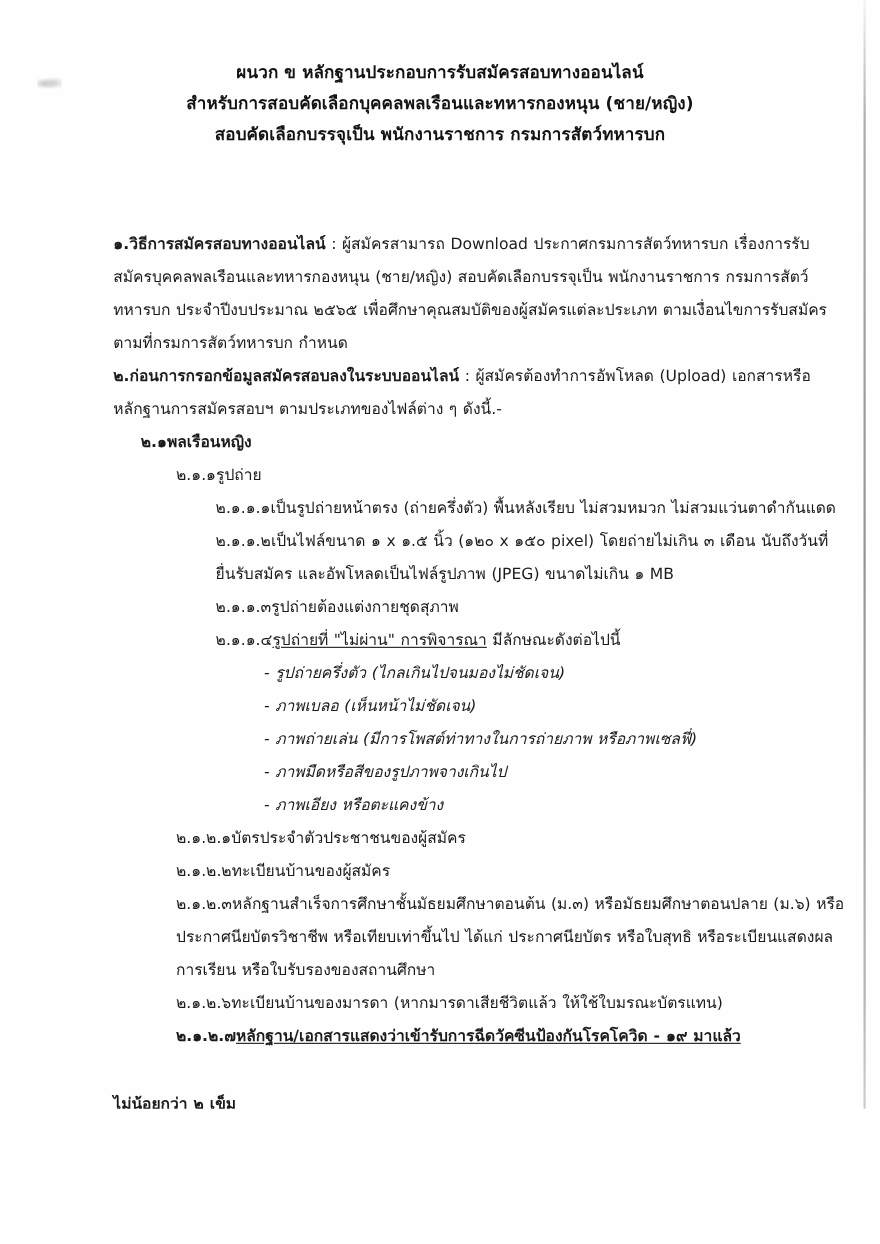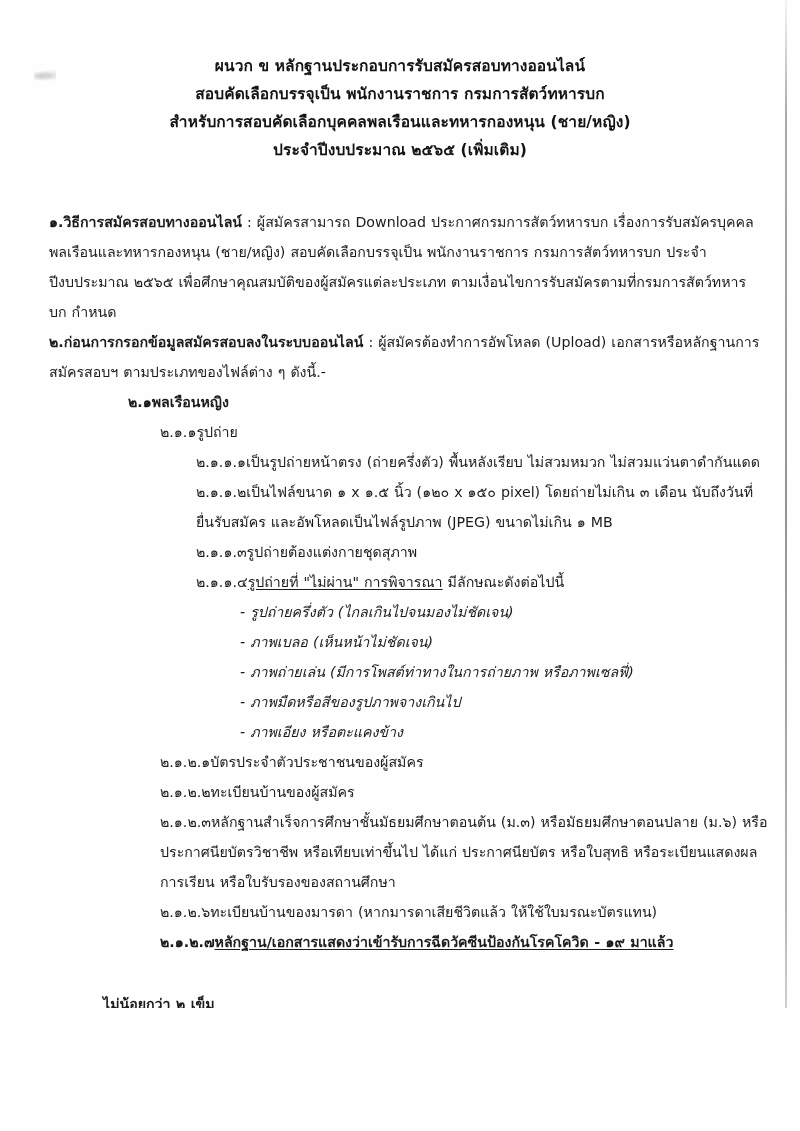--- a/index.html
+++ b/index.html
@@ -97,21 +97,21 @@
     position: absolute;
     top: 207px;
     left: 0;
     width: 800px;
   }
   .para {
     font-size: 14.2px;
     line-height: 30px;
     color: #1b1b1b;
     margin: 0;
-    padding: 0 40px 0 49px;
+    padding: 0 40px 0 103px;
     text-align: left;
     word-spacing: 0.5px;
   }
   .para.tight { padding-right: 30px; }
 
   .lead {
     font-weight: bold;
   }
   .ind-1 { padding-left: 128px; }
   .ind-2 { padding-left: 160px; }
@@ -139,23 +139,22 @@
 
 <div class="page">
 
   <div class="scan-smudge"></div>
   <div class="scan-edge-right"></div>
   <div class="scan-edge-bottom"></div>
   <div class="scan-dot"></div>
 
   <div class="title-block">
     <div class="title-line">ผนวก ข  หลักฐานประกอบการรับสมัครสอบทางออนไลน์</div>
+    <div class="title-line">สำหรับการสอบคัดเลือกบุคคลพลเรือนและทหารกองหนุน (ชาย/หญิง)</div>
     <div class="title-line">สอบคัดเลือกบรรจุเป็น พนักงานราชการ กรมการสัตว์ทหารบก</div>
-    <div class="title-line">สำหรับการสอบคัดเลือกบุคคลพลเรือนและทหารกองหนุน (ชาย/หญิง)</div>
-    <div class="title-line">ประจำปีงบประมาณ ๒๕๖๕ (เพิ่มเติม)</div>
   </div>
 
   <div class="body-block">
 
     <p class="para"><span class="lead">๑.</span><span class="lead">วิธีการสมัครสอบทางออนไลน์</span><span> : ผู้สมัครสามารถ Download ประกาศกรมการสัตว์ทหารบก เรื่องการรับสมัครบุคคลพลเรือนและทหารกองหนุน (ชาย/หญิง) สอบคัดเลือกบรรจุเป็น พนักงานราชการ กรมการสัตว์ทหารบก ประจำปีงบประมาณ ๒๕๖๕ เพื่อศึกษาคุณสมบัติของผู้สมัครแต่ละประเภท ตามเงื่อนไขการรับสมัครตามที่กรมการสัตว์ทหารบก กำหนด</span></p>
 
     <p class="para"><span class="lead">๒.</span><span class="lead">ก่อนการกรอกข้อมูลสมัครสอบลงในระบบออนไลน์</span><span> : ผู้สมัครต้องทำการอัพโหลด (Upload) เอกสารหรือหลักฐานการสมัครสอบฯ ตามประเภทของไฟล์ต่าง ๆ ดังนี้.-</span></p>
 
     <p class="para ind-1"><span class="lead">๒.๑</span><span class="lead">พลเรือนหญิง</span></p>
 

